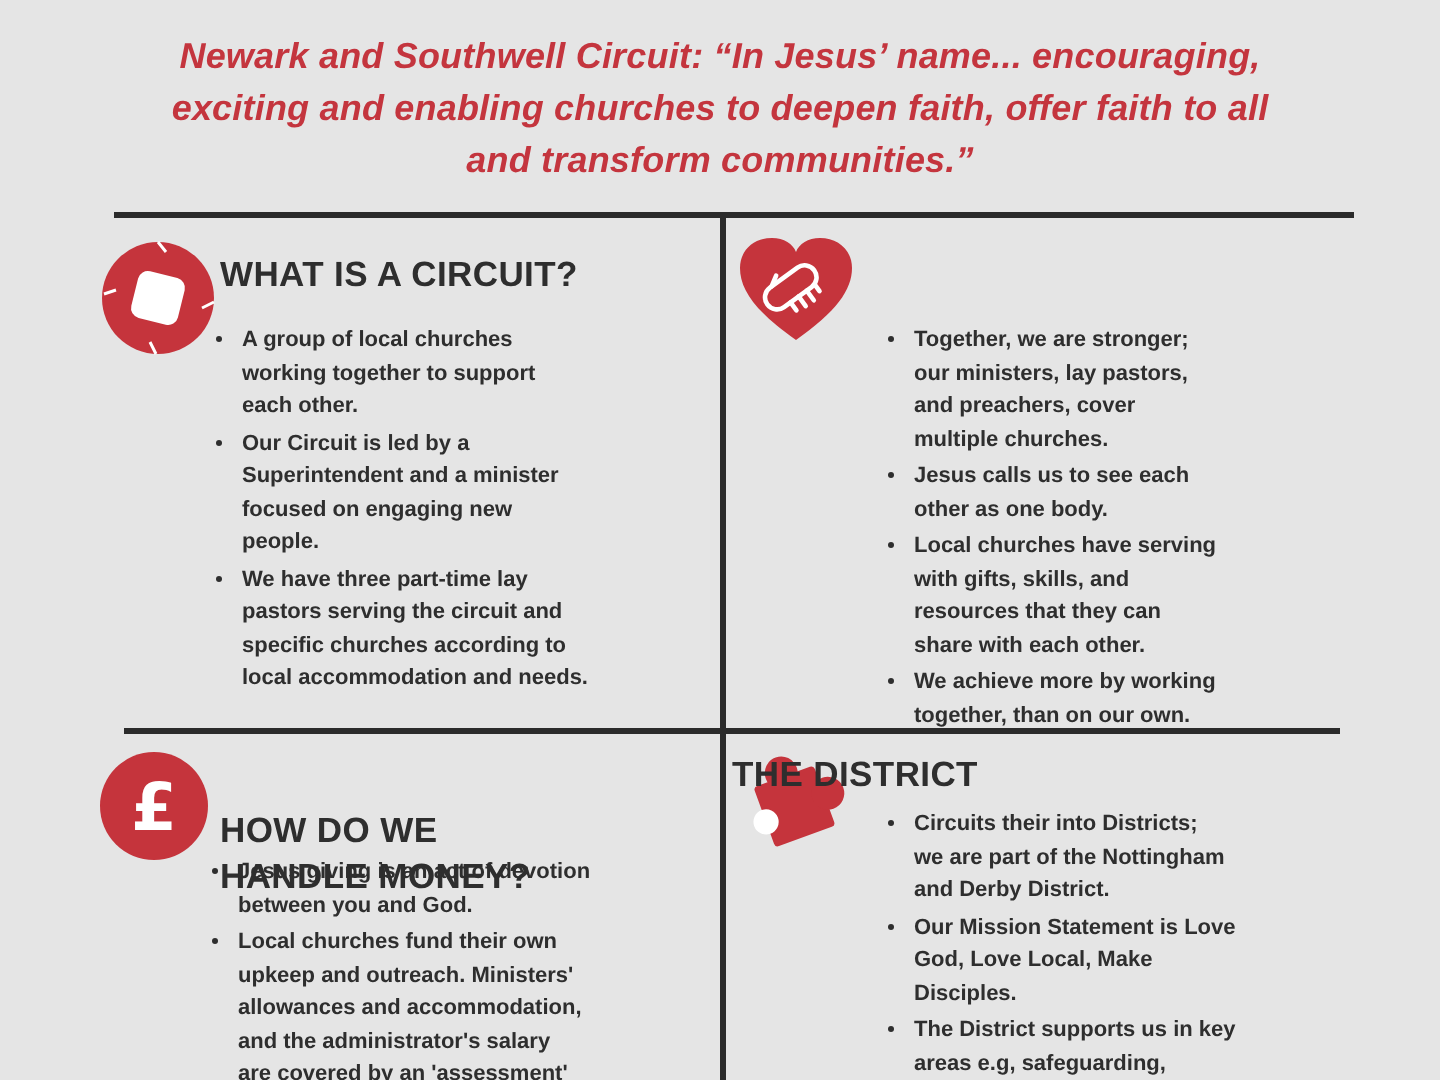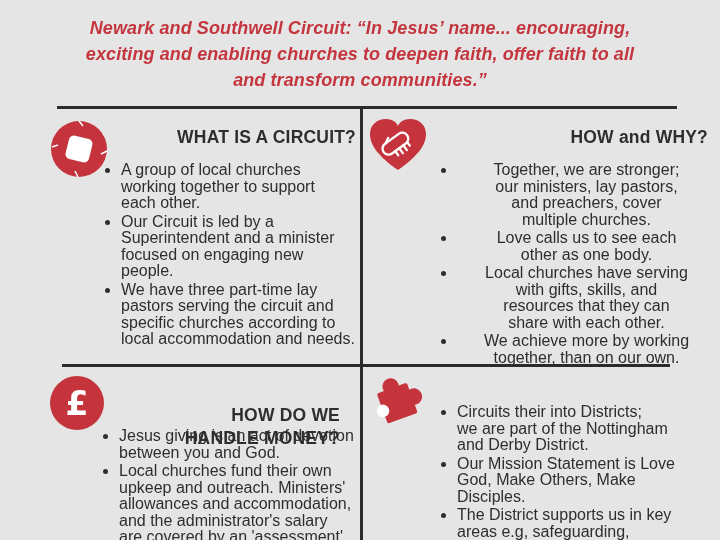--- a/index.html
+++ b/index.html
@@ -21,32 +21,32 @@
   .q2{left:366px;top:112px;width:352px;height:250px;}
   .q3{left:46px;top:370px;width:310px;height:170px;}
   .q4{left:366px;top:370px;width:352px;height:170px;}
   .quad .icon{position:absolute;}
   .q1 .icon{left:2px;top:6px;width:62px;height:62px;}
   .q2 .icon{left:0px;top:4px;width:64px;height:58px;}
   .q3 .icon{left:4px;top:6px;width:54px;height:54px;}
   .q4 .icon{left:2px;top:0px;width:62px;height:62px;}
   .quad h2{
     position:absolute;margin:0;color:#2e2e2e;font-size:17.5px;line-height:23px;
-    font-weight:bold;text-align:right;white-space:pre-line;letter-spacing:.2px;
+    font-weight:bold;text-align:left;white-space:pre-line;letter-spacing:.2px;
   }
   .q1 h2{left:64px;right:0;top:14px;}
   .q2 h2{left:0;right:10px;top:14px;}
   .q3 h2{left:64px;right:16px;top:6px;margin-top:28px;}
   .q4 h2{left:0;right:10px;top:6px;}
   .quad ul{
     position:absolute;margin:0;padding-left:17px;list-style:disc;
-    color:#2e2e2e;font-size:16px;line-height:16.5px;font-weight:normal;
+    color:#2e2e2e;font-size:11px;line-height:16.5px;font-weight:bold;
   }
   .q1 ul{left:58px;top:50px;right:0;}
-  .q2 ul{left:74px;top:50px;right:2px;text-align:center;}
+  .q2 ul{left:74px;top:50px;right:2px;}
   .q3 ul{left:56px;top:58px;right:0;}
   .q4 ul{left:74px;top:34px;right:2px;}
   .quad li{white-space:pre-line;margin-bottom:2px;}
 </style>
 </head>
 <body>
 
 <div class="page">
 
   <div class="header">Newark and Southwell Circuit: “In Jesus’ name... encouraging,
@@ -90,27 +90,26 @@
           <g stroke="#ffffff" stroke-width="2.3" stroke-linecap="round" fill="none">
             <line x1="25" y1="32" x2="25" y2="37"></line>
             <line x1="30" y1="32" x2="30" y2="38"></line>
             <line x1="35" y1="32" x2="35" y2="38"></line>
             <line x1="40" y1="32" x2="40" y2="36"></line>
             <path d="M22 20 l5 -3"></path>
           </g>
         </g>
       </svg>
     </span>
-    <h2>HOW and WHY?</h2>
     <ul>
         <li>Together, we are stronger;
 our ministers, lay pastors,
 and preachers, cover
 multiple churches.</li>
-        <li>Love calls us to see each
+        <li>Jesus calls us to see each
 other as one body.</li>
         <li>Local churches have serving
 with gifts, skills, and
 resources that they can
 share with each other.</li>
         <li>We achieve more by working
 together, than on our own.</li>
       </ul>
   </div>
 
@@ -138,26 +137,27 @@
     <span class="icon">
       <svg width="62" height="62" viewBox="0 0 64 64">
         <g transform="rotate(-20 32 32)">
           <rect x="13" y="17" width="33" height="33" rx="2" fill="#c5343c"></rect>
           <circle cx="29" cy="15" r="8.5" fill="#c5343c"></circle>
           <circle cx="48" cy="33" r="8.5" fill="#c5343c"></circle>
           <circle cx="13" cy="36" r="6.5" fill="#ffffff"></circle>
         </g>
       </svg>
     </span>
+    <h2>THE DISTRICT</h2>
     <ul>
         <li>Circuits their into Districts;
 we are part of the Nottingham
 and Derby District.</li>
         <li>Our Mission Statement is Love
-God, Make Others, Make
+God, Love Local, Make
 Disciples.</li>
         <li>The District supports us in key
 areas e.g, safeguarding,
 employment and property advice</li>
       </ul>
   </div>
 
 </div>
 
 </body></html>

